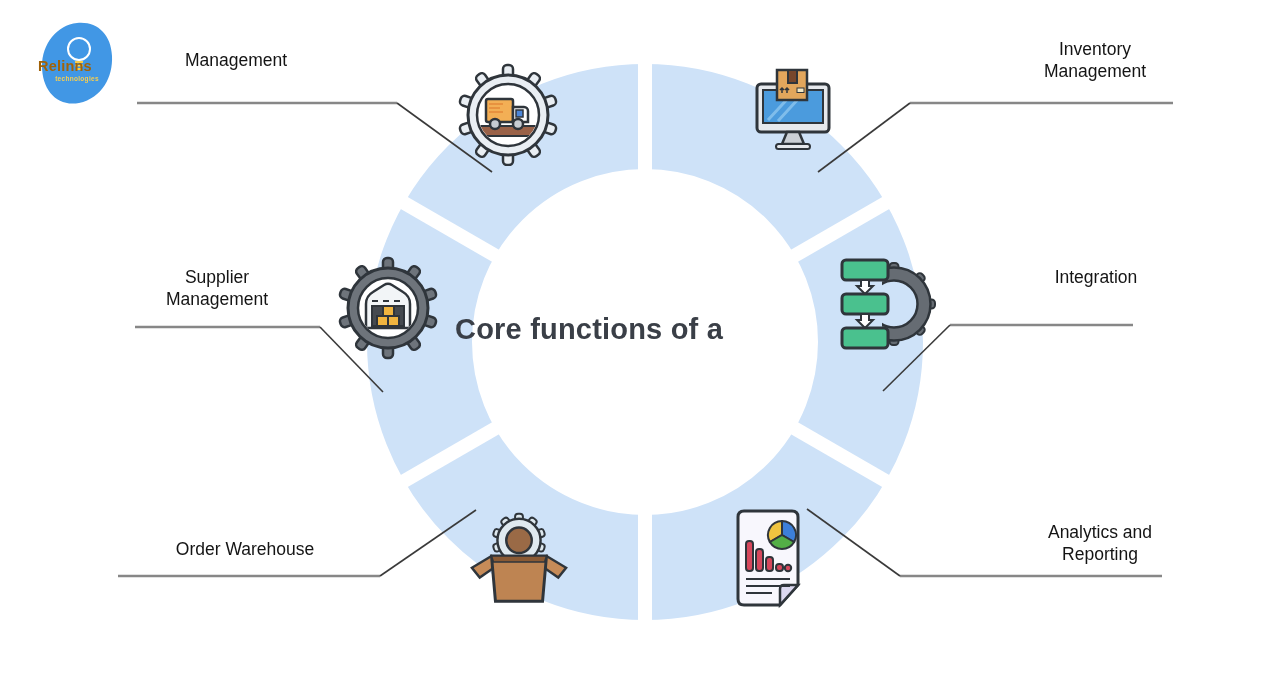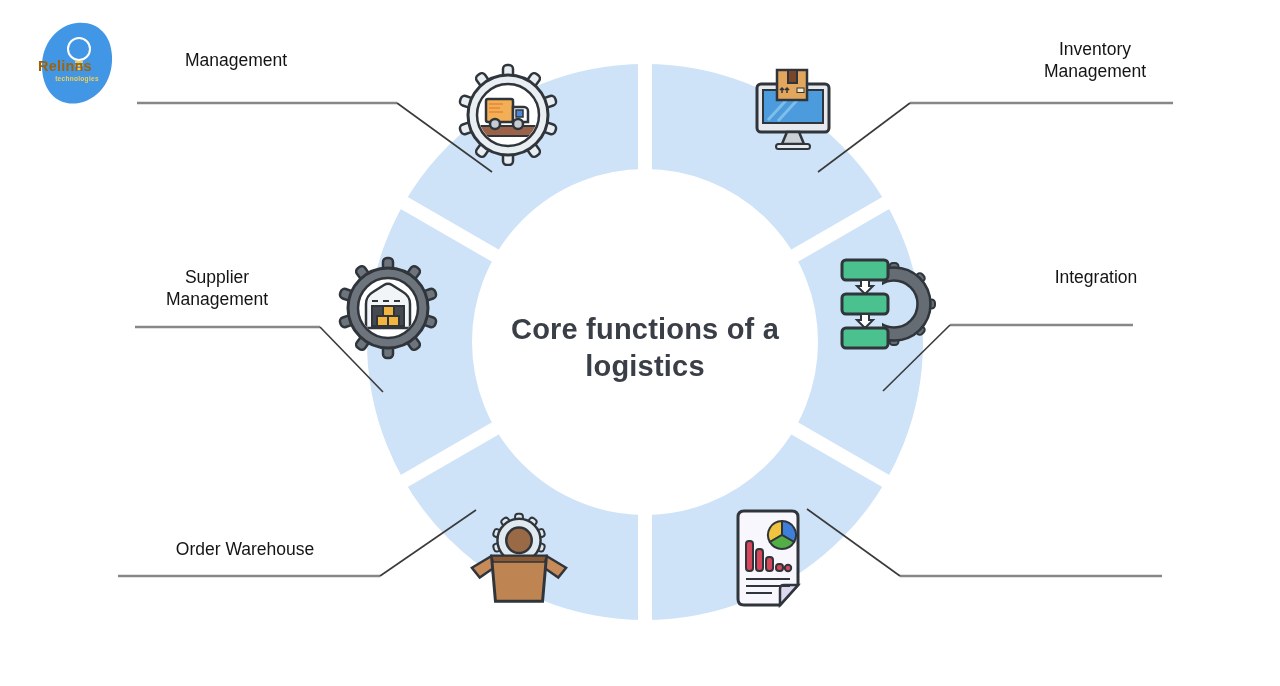--- a/index.html
+++ b/index.html
@@ -1,21 +1,21 @@
 <!DOCTYPE html>
 <html><head>
 <meta charset="utf-8">
 <style>
   html,body{margin:0;padding:0;background:#ffffff;}
   .stage{position:relative;width:1280px;height:686px;background:#ffffff;overflow:hidden;
          font-family:"Liberation Sans",sans-serif;}
   .bg-layer{position:absolute;left:0;top:0;}
   .label{position:absolute;text-align:center;color:#141414;
          font-size:17.5px;line-height:21.5px;font-weight:500;}
-  .title{position:absolute;left:455px;top:311px;width:380px;text-align:center;
+  .title{position:absolute;left:455px;top:311px;width:380px;
          color:#3a3f47;font-weight:700;font-size:29px;line-height:37px;letter-spacing:.2px;}
   .title span{display:block;}
   .icon{position:absolute;}
   .logo{position:absolute;left:38px;top:20px;width:78px;height:88px;}
   .logo-text{position:absolute;left:0;top:38px;width:78px;
              color:#a16207;font-weight:700;font-size:14.5px;letter-spacing:.2px;}
   .logo-tagline{position:absolute;left:0;top:55px;width:78px;text-align:center;
                 color:#f7ce4f;font-weight:700;font-size:6.5px;letter-spacing:.3px;}
 </style>
 </head>
@@ -71,39 +71,42 @@
         <circle cx="41" cy="29" r="11"></circle>
         <path d="M37,42 h8 M37,45.5 h8 M39,49 h4" stroke="#f7ce4f"></path>
       </g>
     </svg>
     <div class="logo-text">Relinns</div>
     <div class="logo-tagline">technologies</div>
   </div>
 
   <div class="title">
     <span>Core functions of a</span>
-    <span>logistics</span>
   </div>
 
   <div class="label" style="left:116px;top:50px;width:240px;">
     <span style="display:block">Management</span>
   </div>
   <div class="label" style="left:975px;top:39px;width:240px;">
     <span style="display:block">Inventory</span>
     <span style="display:block">Management</span>
   </div>
   <div class="label" style="left:97px;top:267px;width:240px;">
     <span style="display:block">Supplier</span>
     <span style="display:block">Management</span>
   </div>
   <div class="label" style="left:976px;top:267px;width:240px;">
     <span style="display:block">Integration</span>
   </div>
   <div class="label" style="left:125px;top:539px;width:240px;">
     <span style="display:block">Order Warehouse</span>
+  </div>
+  <div class="label" style="left:980px;top:522px;width:240px;">
+    <span style="display:block">Analytics and</span>
+    <span style="display:block">Reporting</span>
   </div>
 
   <svg class="icon" style="left:455px;top:60px;" width="106" height="106" viewBox="0 0 106 106">
     <defs>
         <clipPath id="clipTruck">
           <circle cx="53" cy="55" r="29.5"></circle>
         </clipPath>
       </defs>
     <g>
       <g fill="#e9eef3" stroke="#2f353b" stroke-width="2.5">

